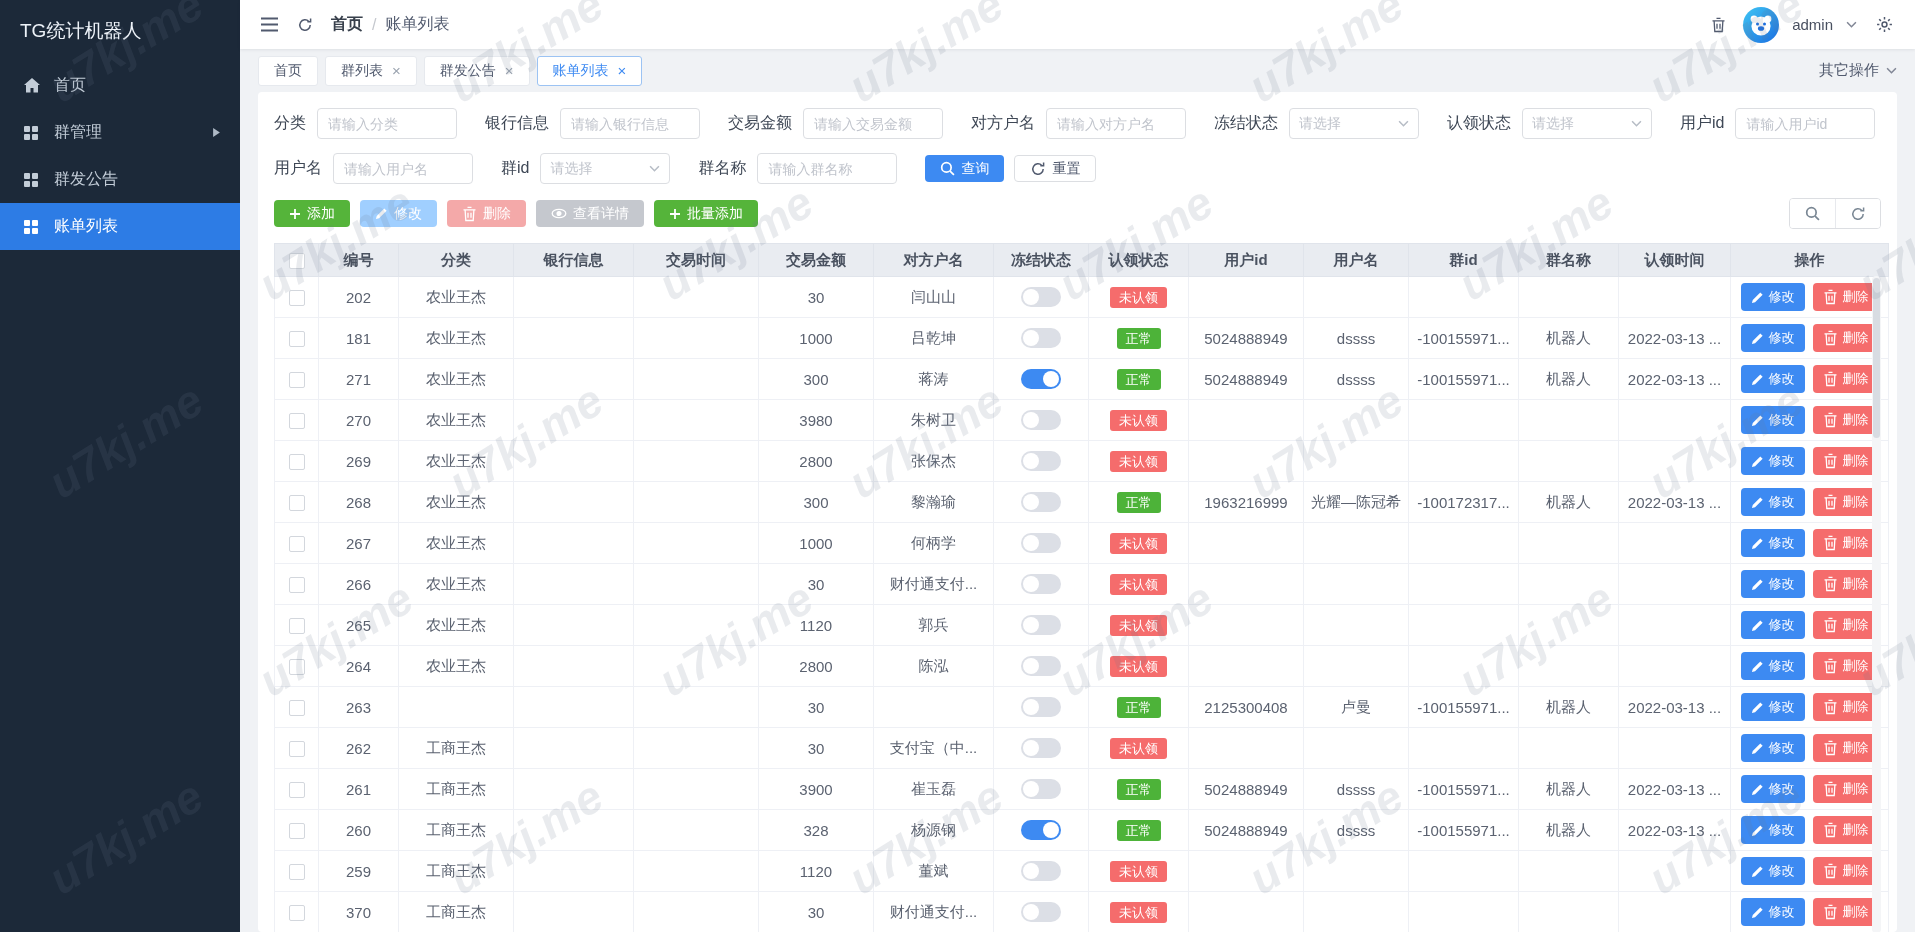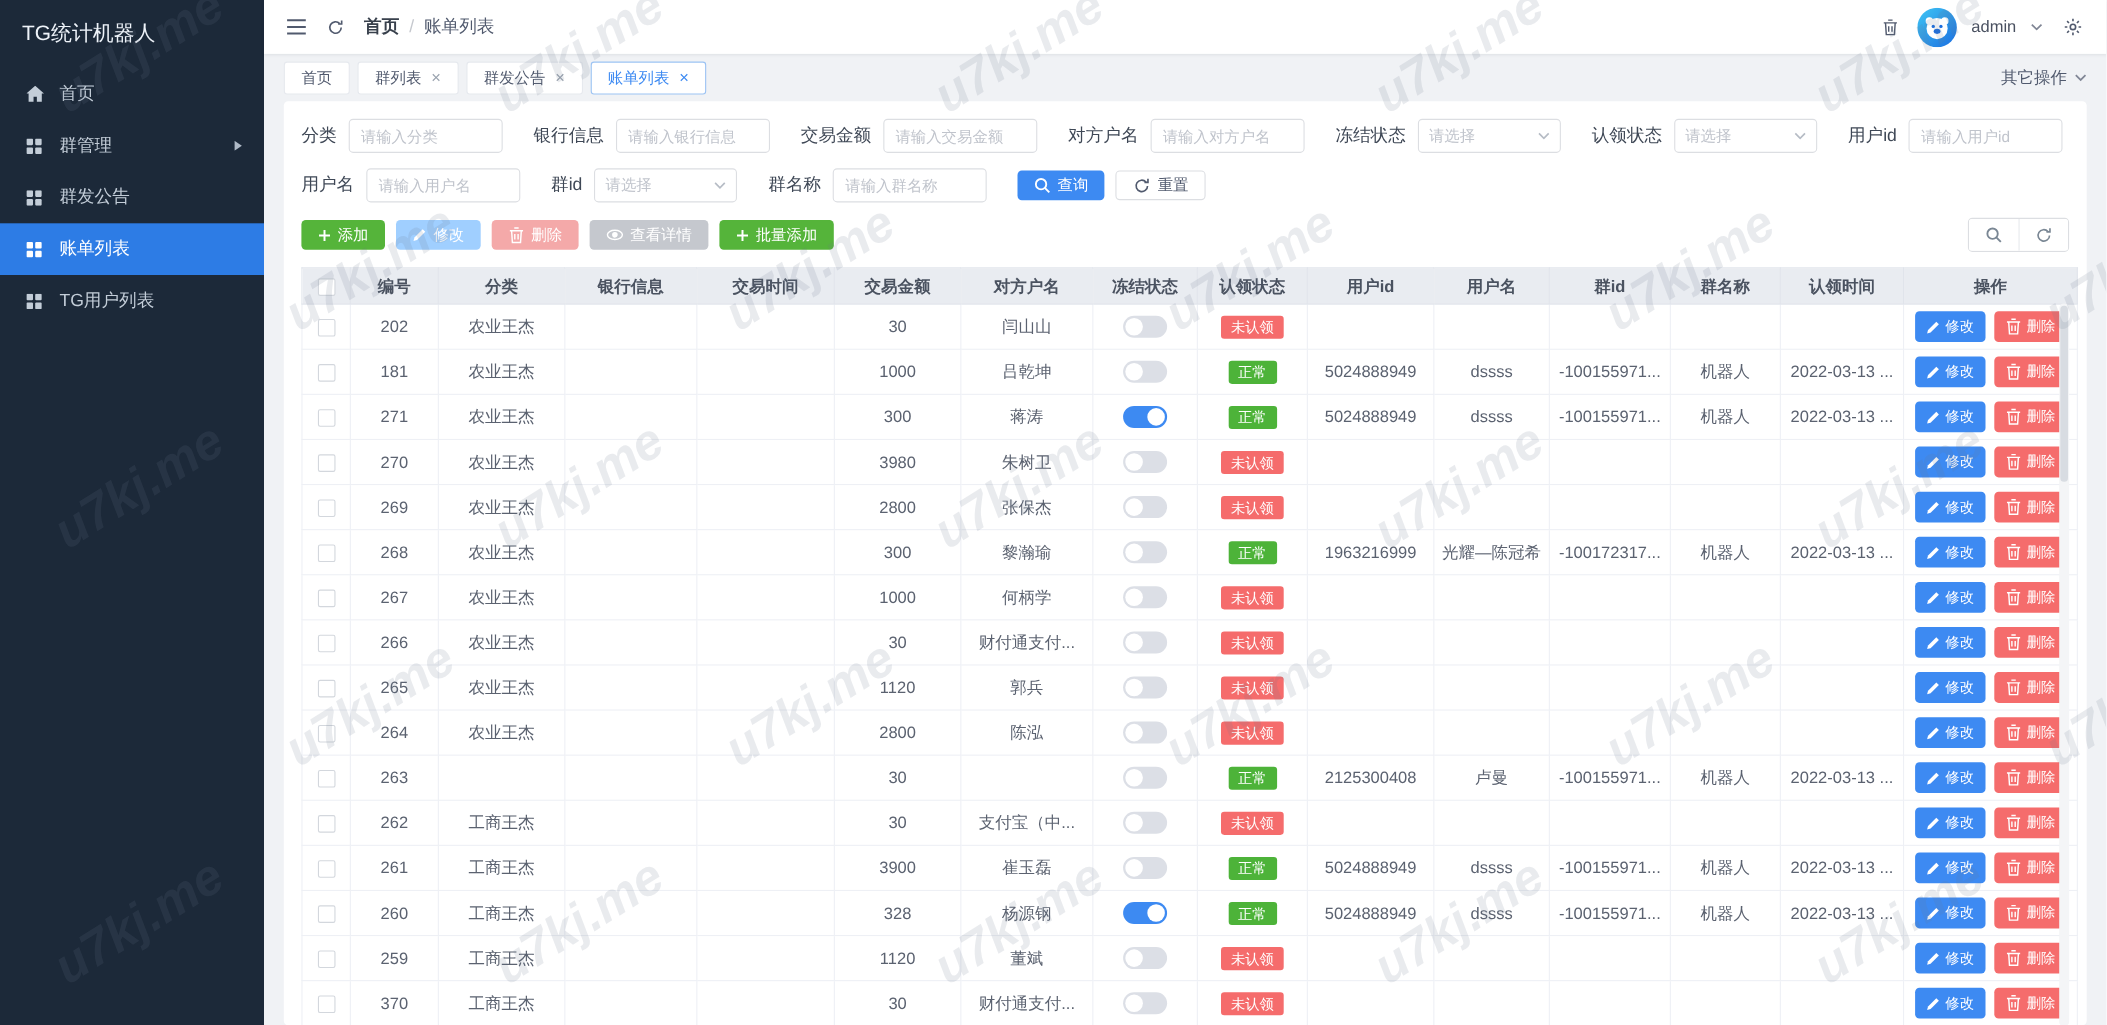--- a/index.html
+++ b/index.html
@@ -133,31 +133,20 @@
         <div class="side-item active">
           <span class="s-icon">
             <svg width="14" height="14" viewBox="0 0 14 14" fill="currentColor">
               <rect x="0" y="0" width="6" height="6" rx="1"></rect>
               <rect x="8" y="0" width="6" height="6" rx="1"></rect>
               <rect x="0" y="8" width="6" height="6" rx="1"></rect>
               <rect x="8" y="8" width="6" height="6" rx="1"></rect>
             </svg>
           </span>
           <span>账单列表</span>
-        </div>
-        <div class="side-item">
-          <span class="s-icon">
-            <svg width="14" height="14" viewBox="0 0 14 14" fill="currentColor">
-              <rect x="0" y="0" width="6" height="6" rx="1"></rect>
-              <rect x="8" y="0" width="6" height="6" rx="1"></rect>
-              <rect x="0" y="8" width="6" height="6" rx="1"></rect>
-              <rect x="8" y="8" width="6" height="6" rx="1"></rect>
-            </svg>
-          </span>
-          <span>TG用户列表</span>
         </div>
       </nav>
   </aside>
 
   <div class="main">
     <header class="topbar">
       <span class="tb-icon">
           <svg width="19" height="15" viewBox="0 0 19 15" fill="none" stroke="currentColor" stroke-width="1.8">
             <path d="M1 1.5h17M1 7.5h17M1 13.5h17"></path>
           </svg>

